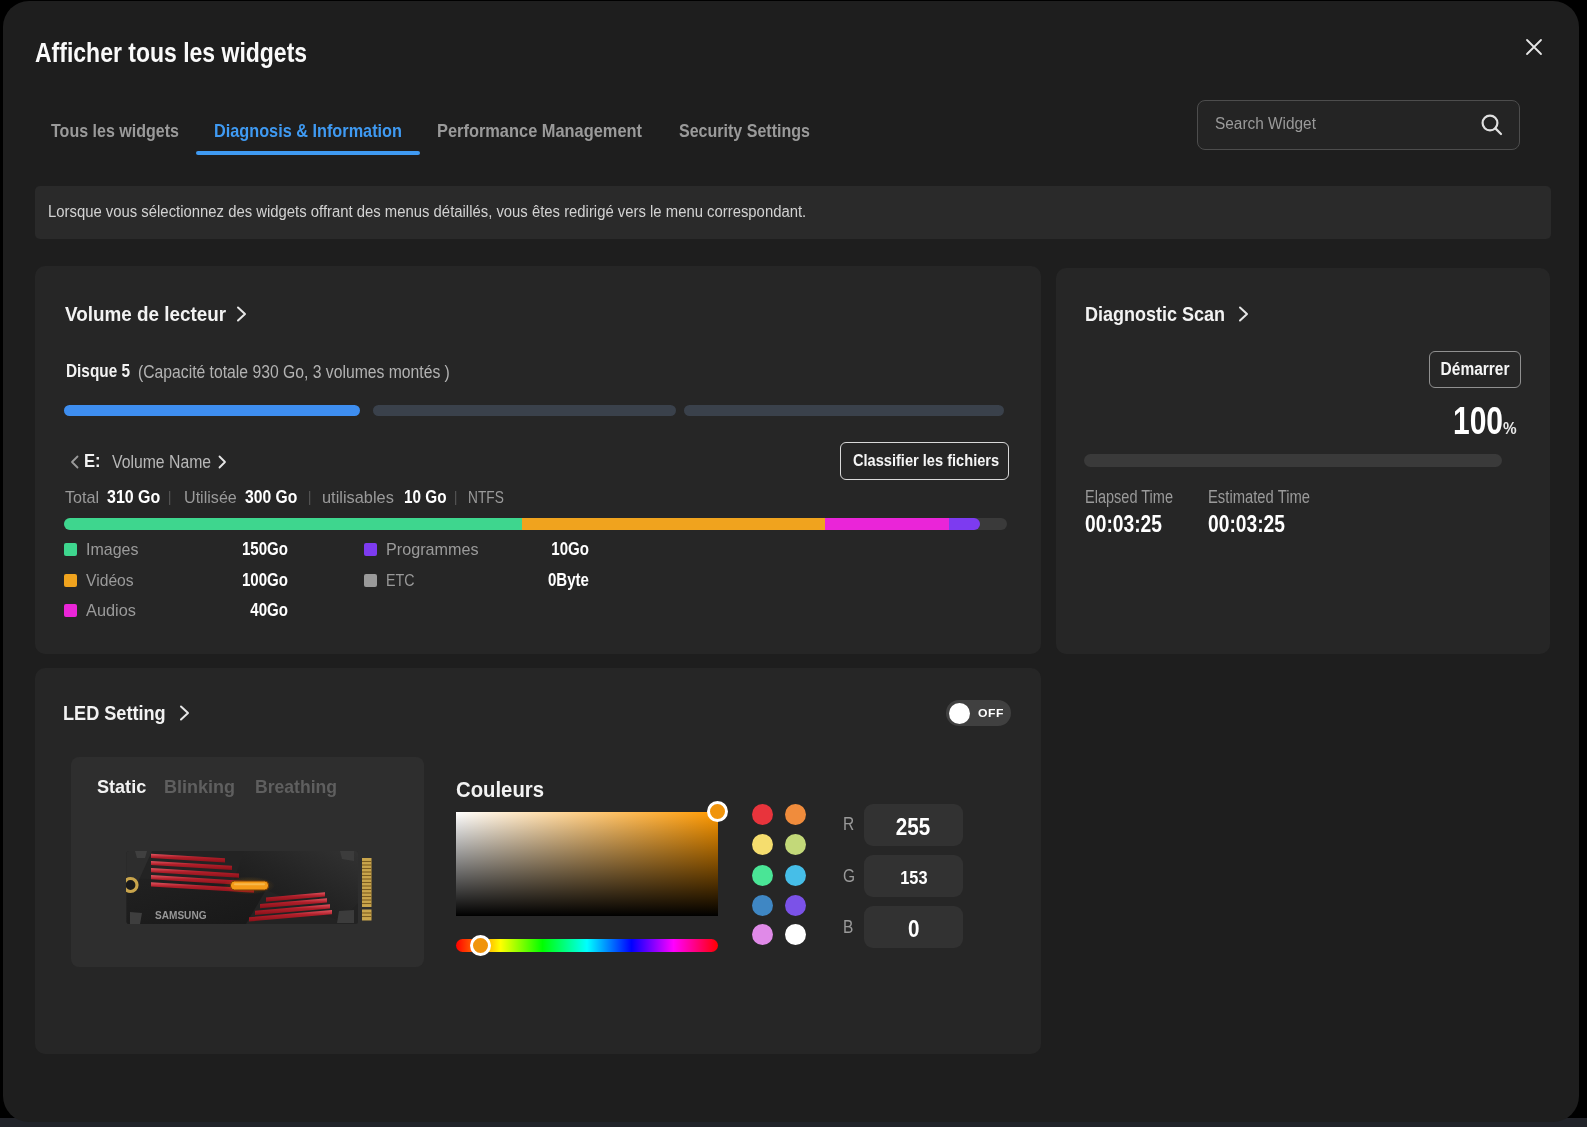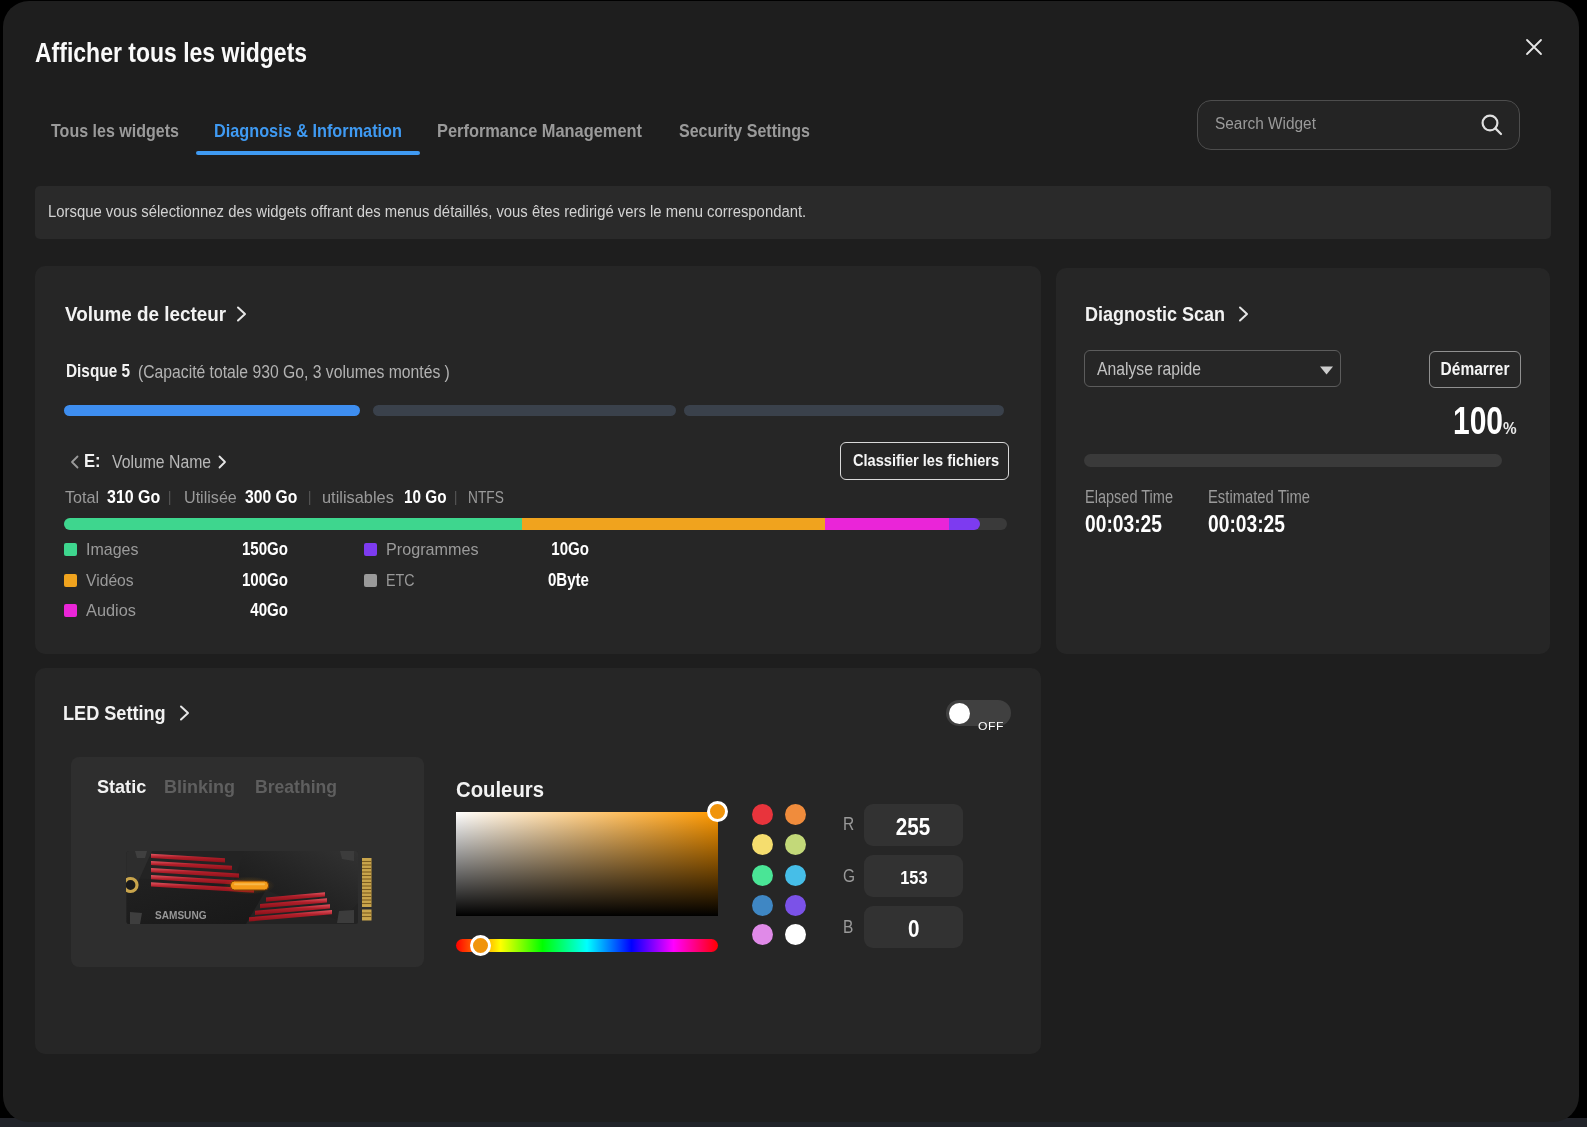--- a/index.html
+++ b/index.html
@@ -23,21 +23,21 @@
   <svg class="abs" style="left:1518px; top:33px;" width="26" height="26" viewBox="0 0 26 26">
     <path d="M6 6 L20 20 M20 6 L6 20" stroke="#e6e6e6" stroke-width="1.8" stroke-linecap="round"></path>
   </svg>
 
   <div id="tab1" class="abs t" style="left:48.0px; top:119px; font-size:19px; font-weight:bold; color:#9a9a9a; transform:scaleX(0.844);">Tous les widgets</div>
   <div id="tab2" class="abs t" style="left:211.0px; top:119px; font-size:19px; font-weight:bold; color:#3f9af2; transform:scaleX(0.856);">Diagnosis &amp; Information</div>
   <div class="abs" style="left:193px; top:150px; width:224px; height:4px; background:#3f9af2; border-radius:2px;"></div>
   <div id="tab3" class="abs t" style="left:434.0px; top:119px; font-size:19px; font-weight:bold; color:#9a9a9a; transform:scaleX(0.863);">Performance Management</div>
   <div id="tab4" class="abs t" style="left:676.0px; top:119px; font-size:19px; font-weight:bold; color:#9a9a9a; transform:scaleX(0.844);">Security Settings</div>
 
-  <div class="abs" style="left:1194px; top:99px; width:323px; height:50px; border:1px solid #4d4d4d; border-radius:14px; background:#242424;">
+  <div class="abs" style="left:1194px; top:99px; width:323px; height:50px; border:1px solid #4d4d4d; border-radius:8px; background:#242424;">
     <div id="searchph" class="abs t" style="left:17.0px; top:14px; font-size:16px; color:#9a9a9a; transform:scaleX(0.962);">Search Widget</div>
     <svg class="abs" style="right:13px; top:10px;" width="28" height="28" viewBox="0 0 28 28">
       <circle cx="12" cy="12" r="7.4" fill="none" stroke="#e0e0e0" stroke-width="2.2"></circle>
       <path d="M17.4 17.4 L23 23" stroke="#e0e0e0" stroke-width="2.2" stroke-linecap="round"></path>
     </svg>
   </div>
 
   <div class="abs" style="left:32px; top:185px; width:1516px; height:53px; background:#2a2a2a; border-radius:5px;">
     <div id="infotext" class="abs t" style="left:13.0px; top:17px; font-size:16px; color:#d2d2d2; transform:scaleX(0.929);">Lorsque vous sélectionnez des widgets offrant des menus détaillés, vous êtes redirigé vers le menu correspondant.</div>
   </div>
@@ -104,26 +104,20 @@
     <div id="legetc" class="abs t" style="left:351.1px; top:305px; font-size:17px; color:#9a9a9a; transform:scaleX(0.838);">ETC</div>
     <div id="leg0byte" class="abs tr" style="left:455px; top:304px; width:99px; text-align:right; font-size:17.5px; font-weight:bold; color:#fff;">0Byte</div>
   </div>
 
   <div class="card" style="left:1053px; top:267px; width:494px; height:386px;">
     <div id="diagtitle" class="abs t" style="left:29.0px; top:34px; font-size:21px; font-weight:bold; color:#f2f2f2; transform:scaleX(0.857);">Diagnostic Scan</div>
     <svg class="abs" style="left:178px; top:37px;" width="18" height="18" viewBox="0 0 18 18">
         <path d="M6 2.5 L13 9 L6 15.5" fill="none" stroke="#e6e6e6" stroke-width="2" stroke-linecap="round" stroke-linejoin="round"></path>
       </svg>
 
-    <div class="abs" style="left:28px; top:82px; width:257px; height:37px; border:1px solid #5c5c5c; border-radius:6px;">
-      <div id="analyse" class="abs t" style="left:12.0px; top:7px; font-size:19px; color:#c2c2c2; transform:scaleX(0.827);">Analyse rapide</div>
-      <svg class="abs" style="right:6px; top:15px;" width="15" height="9" viewBox="0 0 15 9">
-          <path d="M1 0.5 L14 0.5 L7.5 8.5 Z" fill="#cccccc"></path>
-        </svg>
-    </div>
 
     <div class="abs" style="left:373px; top:83px; width:92px; height:37px; border:1px solid #909090; border-radius:6px; text-align:center; font-size:18px; font-weight:bold; color:#f5f5f5;"><span id="demtxt" class="tc" style="display:inline-block; line-height:34px;">Démarrer</span></div>
 
     <div class="abs" style="left:200px; top:131px; width:262px; text-align:right;">
       <span id="p100" style="display:inline-block; transform:scaleX(0.77); transform-origin:100% 50%; font-size:39px; font-weight:bold; color:#fff;">100</span><span style="display:inline-block; font-size:17px; font-weight:bold; color:#e8e8e8; transform:scaleX(.9); transform-origin:0 50%;">%</span>
     </div>
 
     <div class="abs" style="left:28px; top:186px; width:418px; height:13px; background:#3a3a3a; border-radius:7px;"></div>
 
     <div id="elapsed" class="abs t" style="left:29.0px; top:219px; font-size:17.5px; color:#9a9a9a; transform:scaleX(0.830);">Elapsed Time</div>
@@ -133,21 +127,21 @@
   </div>
 
   <div class="card" style="left:32px; top:667px; width:1006px; height:386px;">
     <div id="ledtitle" class="abs t" style="left:28.3px; top:34px; font-size:20px; font-weight:bold; color:#f2f2f2; transform:scaleX(0.906);">LED Setting</div>
     <svg class="abs" style="left:140px; top:36px;" width="18" height="18" viewBox="0 0 18 18">
         <path d="M6 2.5 L13 9 L6 15.5" fill="none" stroke="#e6e6e6" stroke-width="2" stroke-linecap="round" stroke-linejoin="round"></path>
       </svg>
 
     <div class="abs" style="left:911px; top:32px; width:65px; height:26px; background:#404040; border-radius:13px;">
       <div class="abs" style="left:3px; top:2.5px; width:21px; height:21px; background:#fff; border-radius:50%;"></div>
-      <div id="off" class="abs t" style="left:32px; top:7px; font-size:11.5px; font-weight:normal; color:#fff; letter-spacing:0.5px; transform:scaleX(1.06);margin-top:13px;">OFF</div>
+      <div id="off" class="abs t" style="left:32px; top:7px; font-size:11.5px; font-weight:bold; color:#fff; letter-spacing:0.5px; transform:scaleX(1.06);">OFF</div>
     </div>
 
     <div class="abs" style="left:36px; top:89px; width:353px; height:210px; background:#2e2e2e; border-radius:8px;">
       <div id="static" class="abs t" style="left:26.2px; top:19px; font-size:19px; font-weight:bold; color:#f2f2f2; transform:scaleX(0.951);">Static</div>
       <div id="blinking" class="abs t" style="left:93.0px; top:19px; font-size:19px; font-weight:bold; color:#5f5f5f; transform:scaleX(0.947);">Blinking</div>
       <div id="breathing" class="abs t" style="left:184.0px; top:19px; font-size:19px; font-weight:bold; color:#5f5f5f; transform:scaleX(0.925);">Breathing</div>
 
       <svg class="abs" style="left:55px; top:91px;" width="248" height="80" viewBox="0 0 248 80">
         <defs>
           <linearGradient id="gloss" x1="0" y1="1" x2="1" y2="0">

